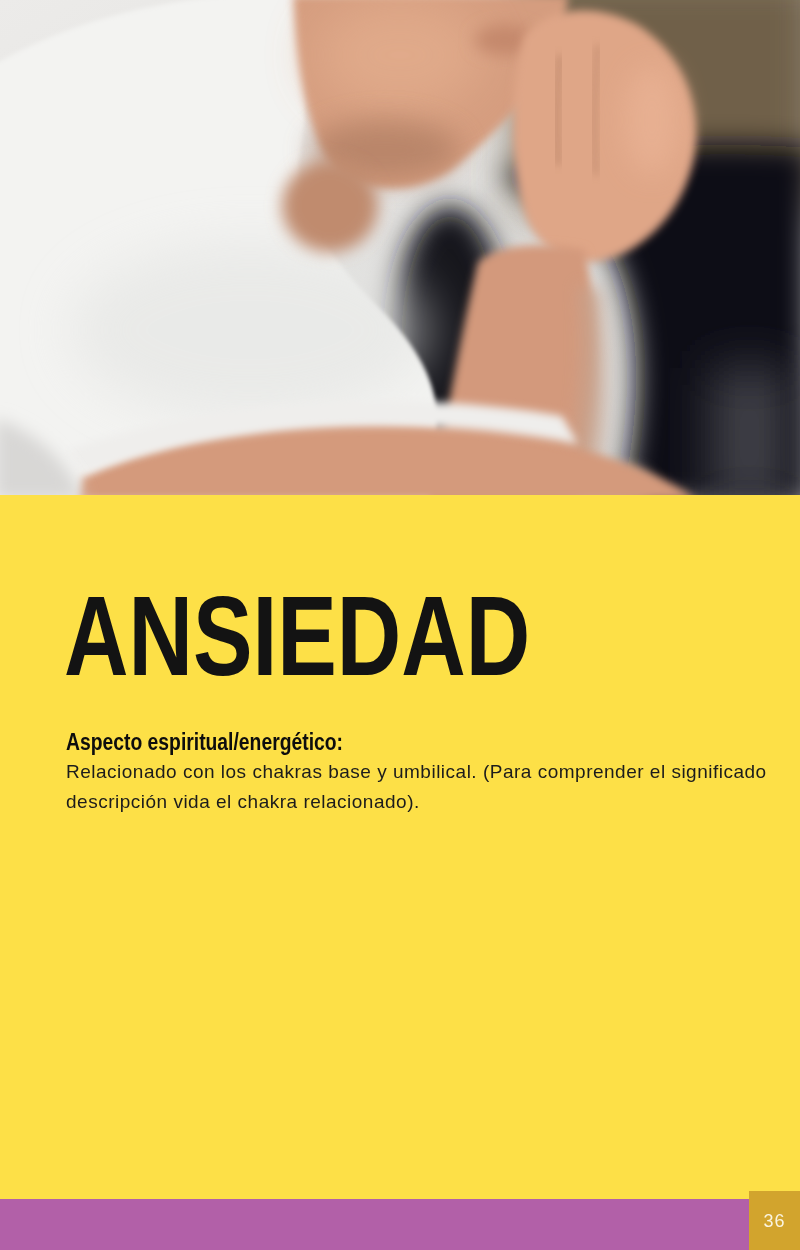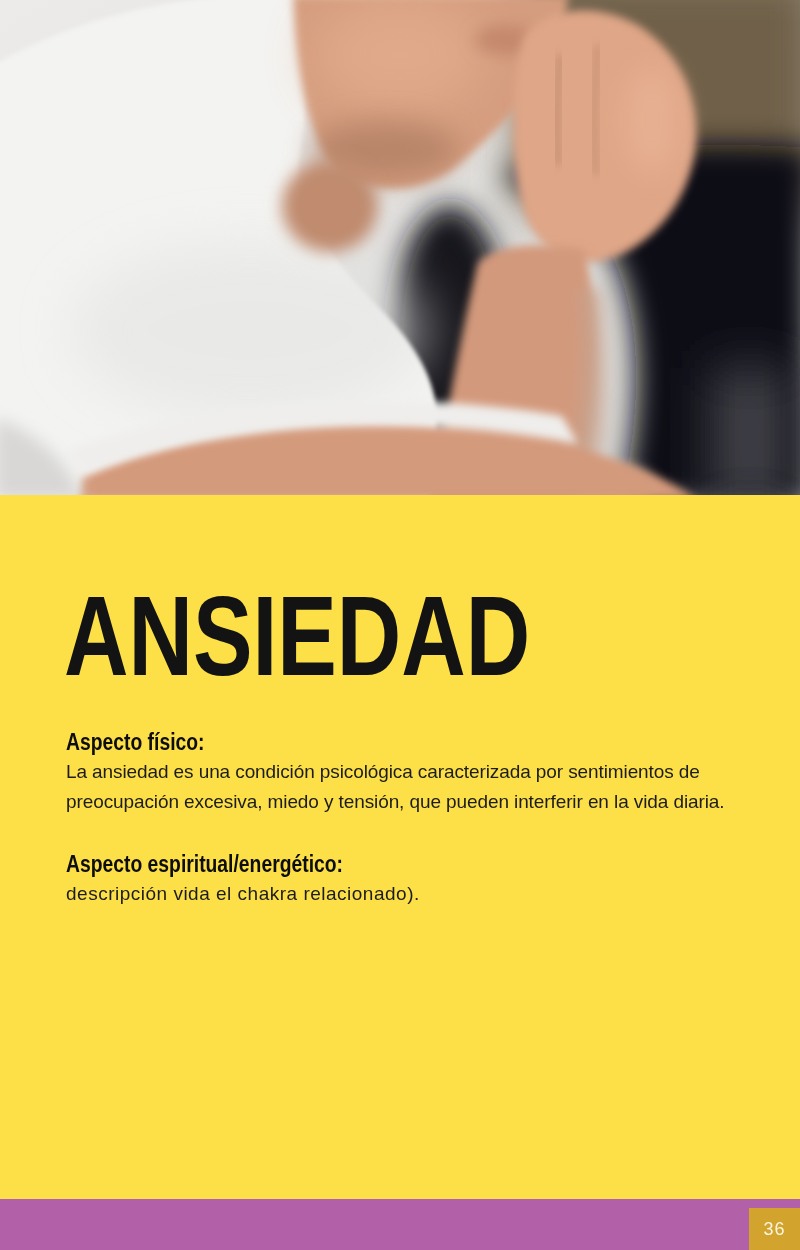--- a/index.html
+++ b/index.html
@@ -38,21 +38,21 @@
   }
   .section.spaced .line{letter-spacing:0.5px;}
   .section + .section{margin-top:32px;}
 
   
   .footer-bar{
     position:absolute;left:0;bottom:0;width:800px;height:51px;
     background:#b260a8;
   }
   .page-num-box{
-    position:absolute;right:0;bottom:0;width:51px;height:42px;
+    position:absolute;right:0;bottom:0;width:51px;height:59px;
     background:#d2a42d;display:flex;align-items:center;justify-content:center;
   }
   .page-num-box span{
     font-size:18px;letter-spacing:1px;color:#faf4e0;line-height:1;
   }
 </style>
 </head>
 <body>
 
 <div class="page">
@@ -116,28 +116,24 @@
       <path d="M68,450 C210,398 400,388 562,416 L578,444 C420,413 224,421 84,472 Z" fill="#efeeec" filter="url(#b4)"></path>
 
       <path d="M-5,418 C35,432 66,458 84,500 L-5,500 Z" fill="#d8d7d5" filter="url(#b8)"></path>
     </svg>
   </figure>
 
   <h1 class="title">ANSIEDAD</h1>
 
   <section class="content">
 
-    <div class="section">
-      <h2>Aspecto físico:</h2>
-      <p class="line">La ansiedad es una condición psicológica caracterizada por sentimientos de</p>
-      <p class="line">preocupación excesiva, miedo y tensión, que pueden interferir en la vida diaria.</p>
-    </div>
 
     <div class="section spaced">
       <h2>Aspecto espiritual/energético:</h2>
+      <p class="line">Relacionado con los chakras base y umbilical. (Para comprender el significado</p>
       <p class="line">descripción vida el chakra relacionado).</p>
     </div>
 
   </section>
 
   <div class="footer-bar"></div>
   <div class="page-num-box">
     <span>36</span>
   </div>
 

